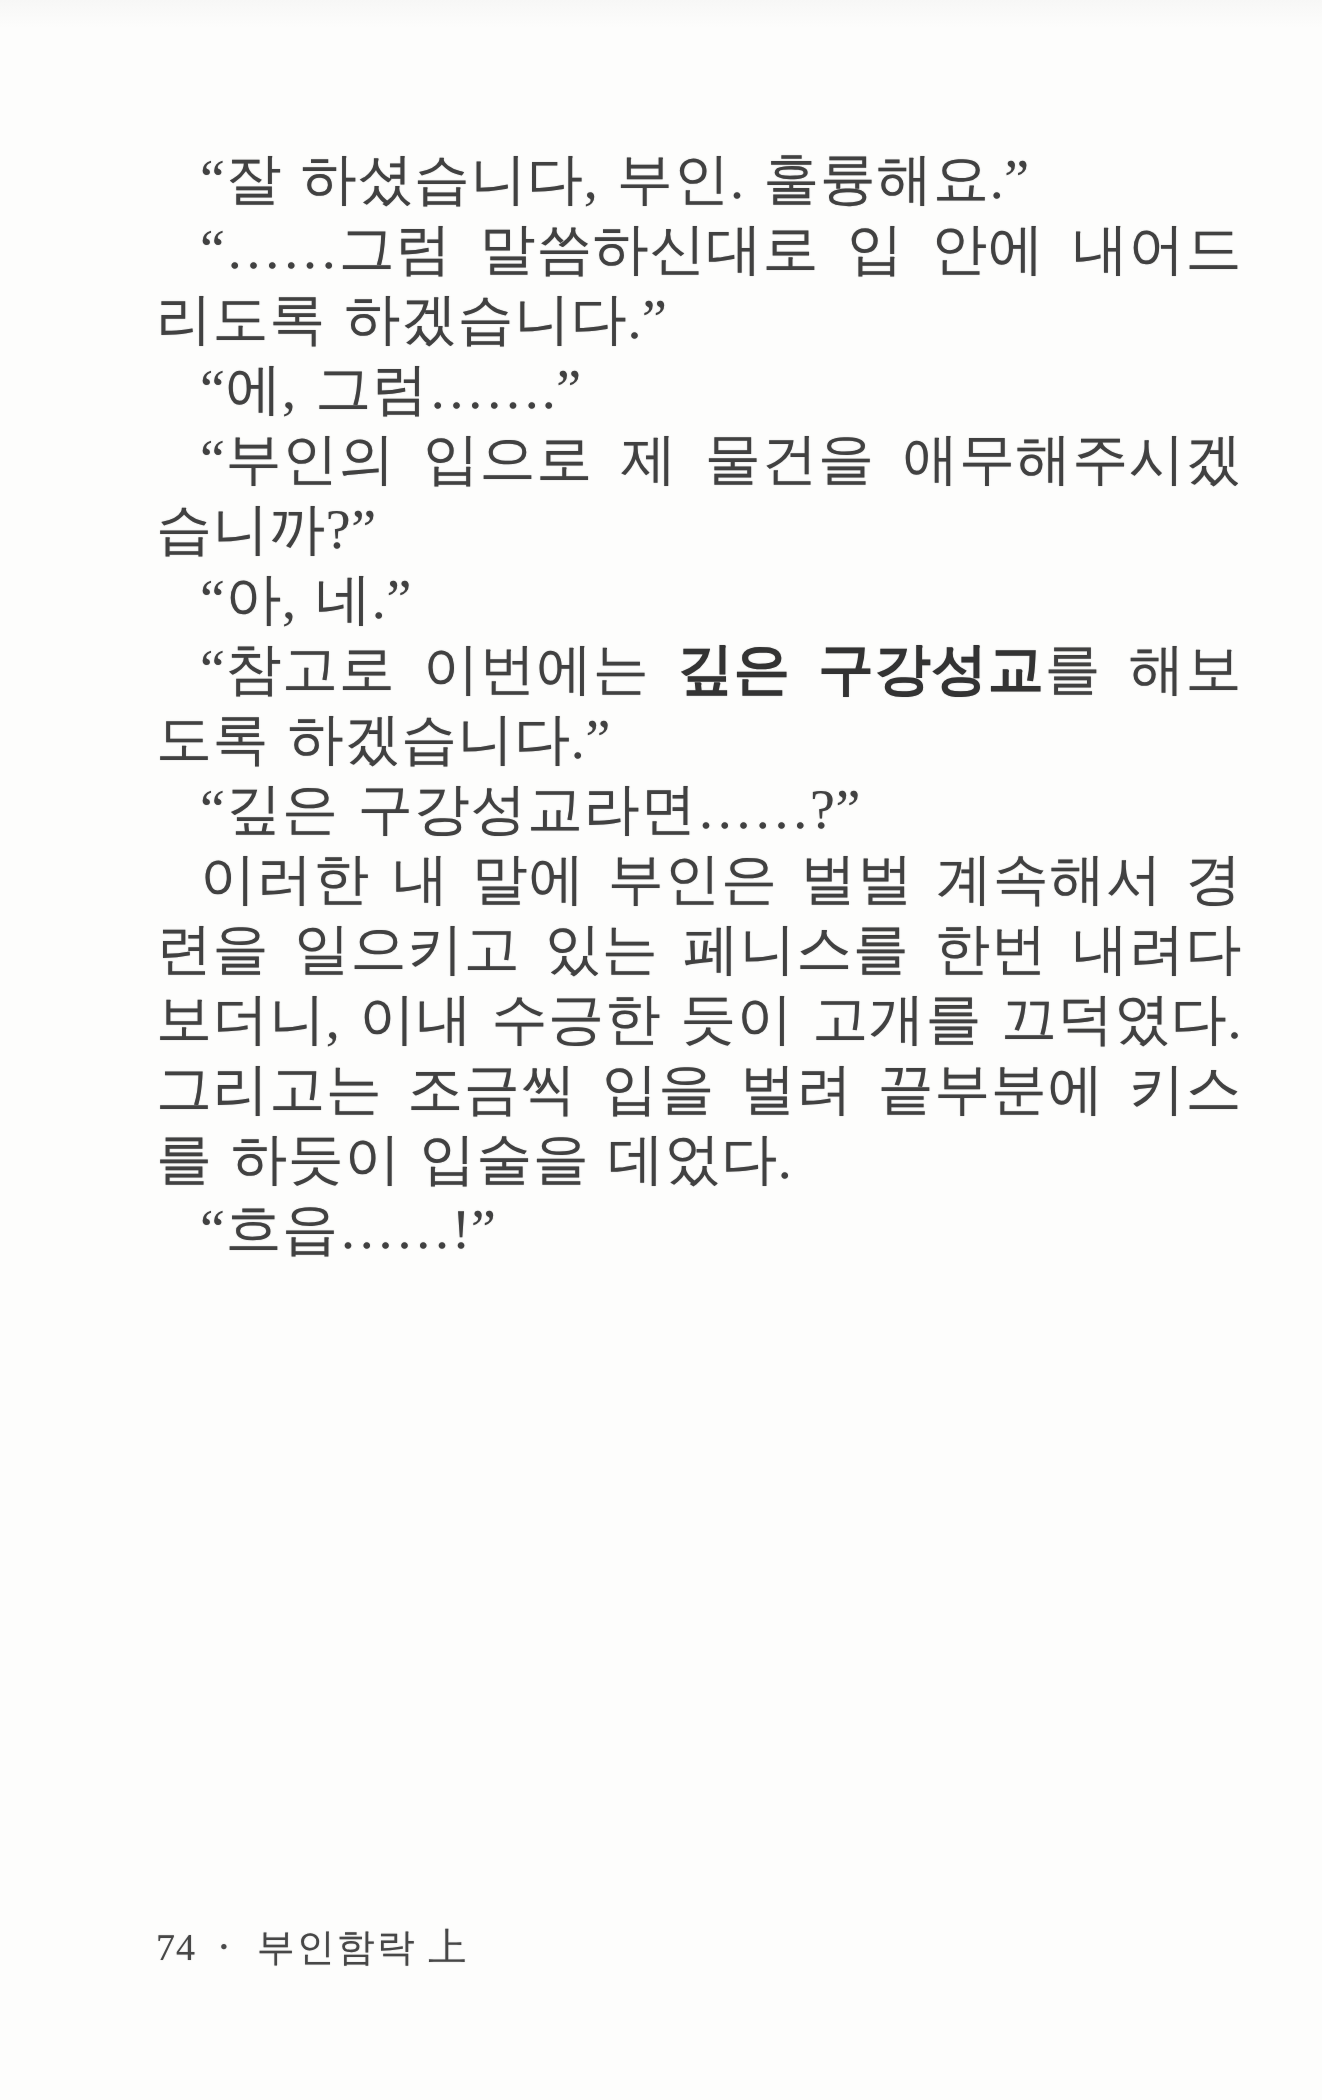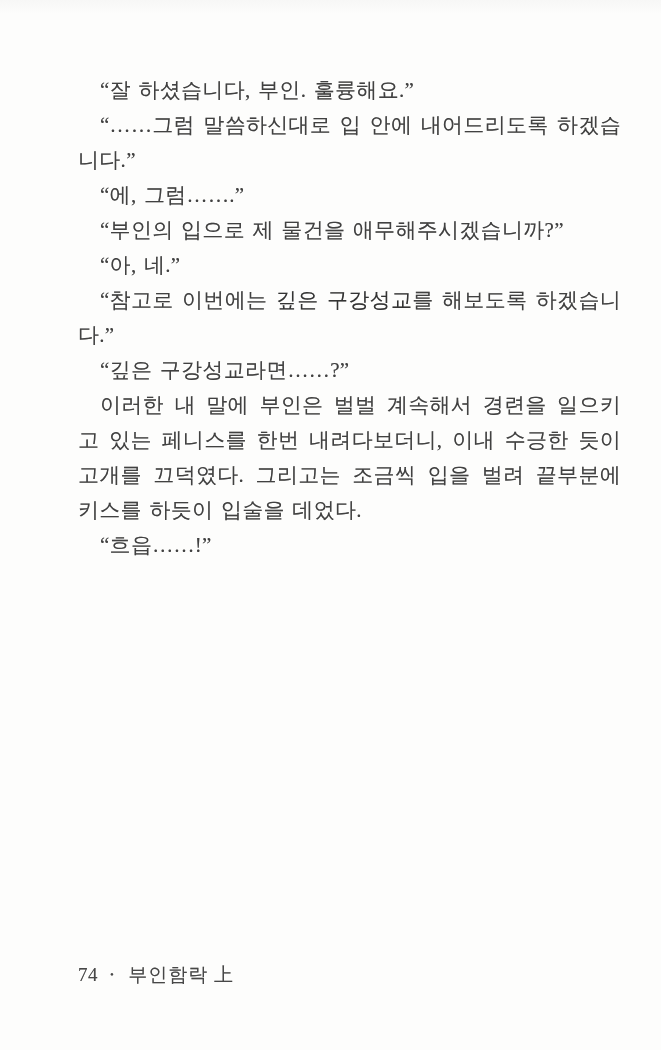--- a/index.html
+++ b/index.html
@@ -14,33 +14,33 @@
     background: linear-gradient(180deg, #f7f7f6 0px, #fdfdfc 14px, #fdfdfc 100%);
     overflow: hidden;
     font-family: "Liberation Serif", "DejaVu Serif", serif;
     color: #414141;
   }
   .text-block {
     position: absolute;
     left: 78px;
     top: 73px;
     width: 543px;
-    font-size: 21px;
+    font-size: 28px;
     line-height: 35px;
     text-align: justify;
     letter-spacing: 0.3px;
     word-spacing: 2px;
     text-shadow: 0 0 0.6px rgba(80,80,80,0.45);
   }
   .para {
     margin: 0;
     text-indent: 22px;
   }
   .para strong {
-    font-weight: normal;
+    font-weight: bold;
     color: #333333;
     margin-top: 39px;
   }
   .gap-before {
   }
   .footer {
     position: absolute;
     left: 78px;
     top: 958px;
     font-size: 19px;

